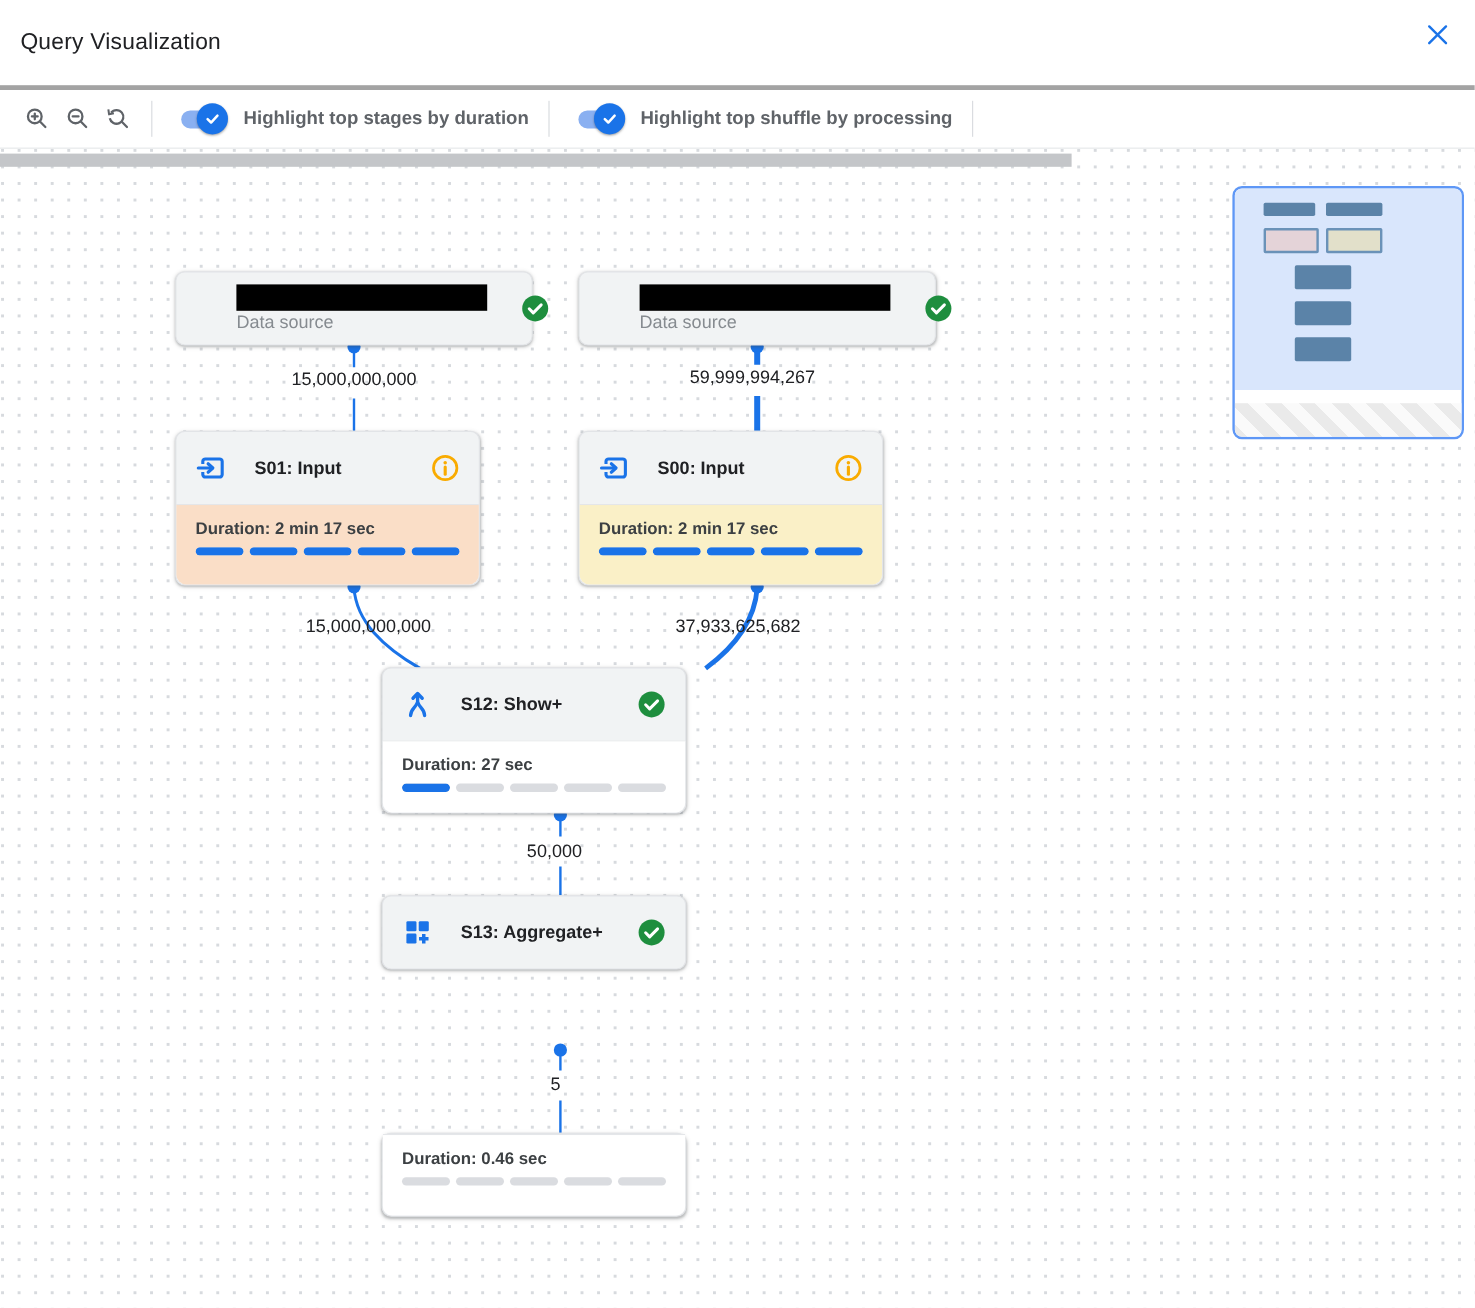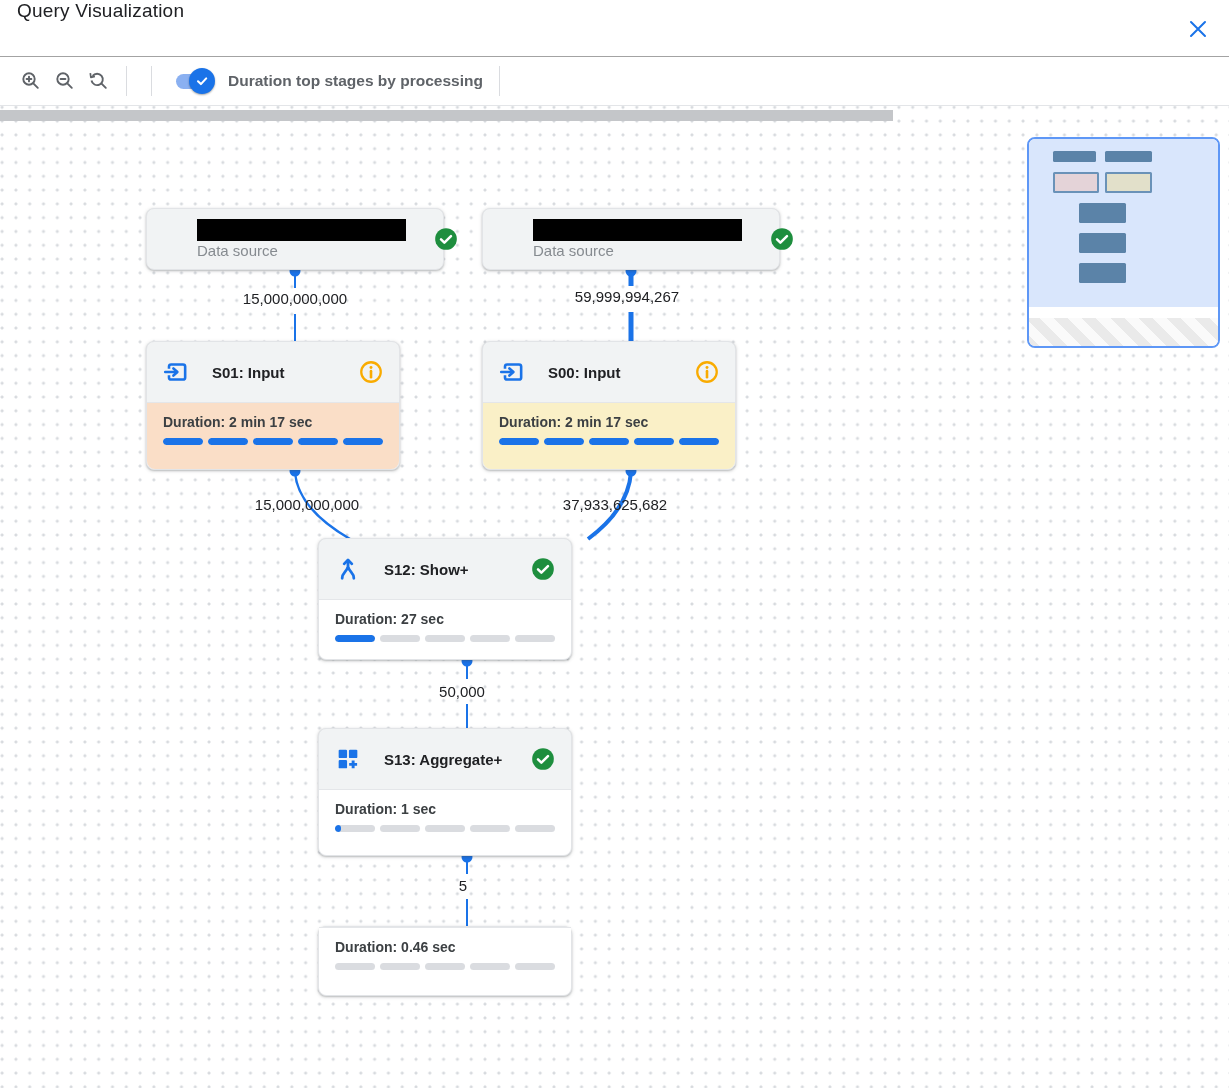--- a/index.html
+++ b/index.html
@@ -1,19 +1,19 @@
 <!DOCTYPE html>
 <html><head>
 <meta charset="utf-8">
 <style>
   * { margin:0; padding:0; box-sizing:border-box; }
   html,body { width:1229px; height:1090px; background:#fff; font-family:"Liberation Sans", sans-serif; overflow:hidden; }
 
   
-  .titlebar { position:relative; height:57px; border-bottom:1px solid #a3a3a3; display:flex; align-items:flex-start; padding:0 20px 0 17px; }
+  .titlebar { position:relative; height:75px; border-bottom:4px solid #a3a3a3; display:flex; align-items:center; padding:0 20px 0 17px; }
   .titlebar h1 { font-size:19px; font-weight:500; color:#202124; letter-spacing:.2px; }
   .close-btn { position:absolute; right:18px; top:16px; width:26px; height:26px; border:none; background:none; cursor:pointer; display:flex; align-items:center; justify-content:center; }
 
   
   .toolbar { height:49px; border-bottom:1px solid #e3e5e8; display:flex; align-items:center; padding:0 8px 0 14px; }
   .icon-btn { width:34px; height:34px; border:none; background:none; cursor:pointer; display:flex; align-items:center; justify-content:center; }
   .tb-divider { width:1px; height:30px; background:#dadce0; margin:0 14px 0 10px; }
   .toggle-group { display:flex; align-items:center; margin-right:6px; }
   .toggle { position:relative; width:36px; height:15px; border-radius:8px; margin:0 16px 0 10px; cursor:pointer; flex:none; }
   .toggle.on  { background:#8ab0f1; }
@@ -96,32 +96,43 @@
   </button>
   <button class="icon-btn">
     <svg width="22" height="22" viewBox="0 0 22 22" fill="none" stroke="#5f6368" stroke-width="1.9">
       <path d="M4.6 5.9 A5.7 5.7 0 1 1 3.5 10.5"></path>
       <path d="M13.3 13.3 L17.8 17.8" stroke-linecap="round"></path>
       <path d="M2.3 3.2 L2.9 7.3 L6.9 6.4" stroke-width="1.7" stroke-linejoin="round"></path>
     </svg>
   </button>
   <div class="tb-divider"></div>
 
-  <div class="tb-divider"></div>
-
   <div class="toggle-group">
     <div class="toggle on">
       <span class="knob">
         <svg class="glyph-check" width="14" height="14" viewBox="0 0 14 14">
             <path d="M3 7.3 L5.9 10.1 L11.2 4.4" stroke="#fff" stroke-width="2.1" fill="none" stroke-linecap="round" stroke-linejoin="round"></path>
           </svg>
 
       </span>
     </div>
-    <span class="toggle-label">Duration top stages by processing</span>
+    <span class="toggle-label">Highlight top stages by duration</span>
+  </div>
+  <div class="tb-divider"></div>
+
+  <div class="toggle-group">
+    <div class="toggle on">
+      <span class="knob">
+        <svg class="glyph-check" width="14" height="14" viewBox="0 0 14 14">
+            <path d="M3 7.3 L5.9 10.1 L11.2 4.4" stroke="#fff" stroke-width="2.1" fill="none" stroke-linecap="round" stroke-linejoin="round"></path>
+          </svg>
+
+      </span>
+    </div>
+    <span class="toggle-label">Highlight top shuffle by processing</span>
   </div>
   <div class="tb-divider"></div>
 
 </div>
 
 <div class="canvas">
   <div class="hscroll-thumb"></div>
 
   <svg class="edges" width="1229" height="982" viewBox="0 0 1229 982">
     <g stroke="#1a73e8" fill="none">
@@ -316,40 +327,20 @@
         </svg>
       </span>
       <span class="node-title">S13: Aggregate+</span>
       <span class="status-wrap">
         <svg width="26" height="26" viewBox="0 0 24 24">
           <circle cx="12" cy="12" r="10" fill="#1e8e3e"></circle>
           <path d="M7.4 12.3 L10.5 15.4 L16.6 9.3" stroke="#fff" stroke-width="2.3" fill="none" stroke-linecap="round" stroke-linejoin="round"></path>
         </svg>
       </span>
     </div>
-    <div class="node-body" style="height:66px;">
-      <div class="duration-text">Duration: 1 sec</div>
-      <div class="progress">
-          <div class="seg">
-            <div class="seg-fill" style="width: 15%;"></div>
-          </div>
-          <div class="seg">
-            <div class="seg-fill" style="width: 0%;"></div>
-          </div>
-          <div class="seg">
-            <div class="seg-fill" style="width: 0%;"></div>
-          </div>
-          <div class="seg">
-            <div class="seg-fill" style="width: 0%;"></div>
-          </div>
-          <div class="seg">
-            <div class="seg-fill" style="width: 0%;"></div>
-          </div>
-        </div>
-    </div>
   </div>
 
   <div class="node" style="left:318px; top:820px;">
     <div class="node-body" style="height:68px;">
       <div class="duration-text">Duration: 0.46 sec</div>
       <div class="progress">
           <div class="seg">
             <div class="seg-fill" style="width: 0%;"></div>
           </div>
           <div class="seg">

